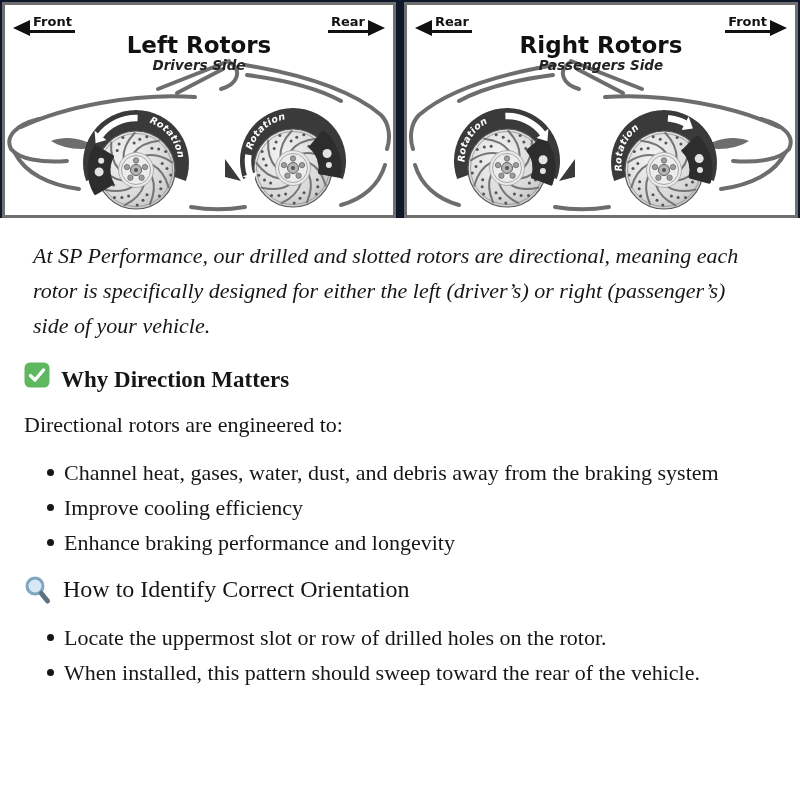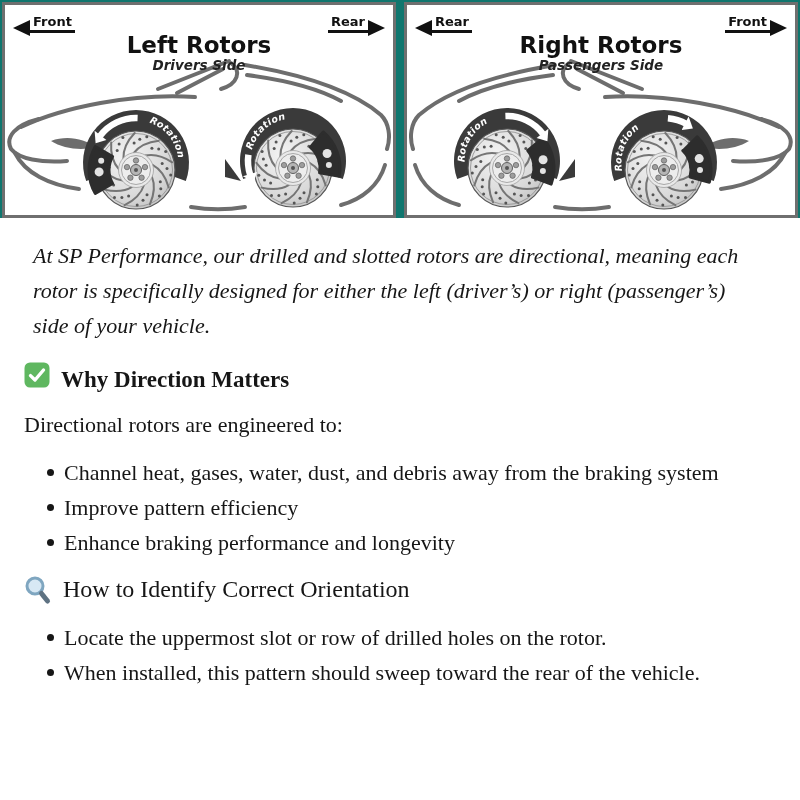--- a/index.html
+++ b/index.html
@@ -1,19 +1,19 @@
 <!DOCTYPE html>
 <html><head>
 <meta charset="utf-8">
 <style>
   html,body{margin:0;padding:0;background:#fff;}
   body{width:800px;height:800px;overflow:hidden;color:#161616;}
 
   
-  .diagram{display:flex;gap:8px;padding:2px 0 0 2px;background:#0f766e;}
+  .diagram{display:flex;gap:8px;padding:2px 0 0 2px;background:#0f172a;}
   .panel{position:relative;width:394px;height:216px;border:3px solid #6f6f6f;
          box-sizing:border-box;background:#fff;overflow:hidden;}
   .panel-header{position:relative;text-align:center;padding-top:5px;height:44px;z-index:2;}
   .panel-title{font-family:"DejaVu Sans",sans-serif;font-weight:700;font-size:23px;line-height:24px;color:#111;margin-top:23px;}
   .panel-sub{font-family:"DejaVu Sans",sans-serif;font-weight:700;font-style:italic;font-size:13.5px;color:#222;}
   .dir{position:absolute;top:9px;display:flex;align-items:flex-start;}
   .dir-left{left:8px;}
   .dir-right{right:8px;}
   .dir-text{font-family:"DejaVu Sans",sans-serif;font-weight:700;font-size:13px;color:#111;
             border-bottom:3px solid #111;padding:0 3px 1px;}
@@ -350,21 +350,21 @@
         <path d="M6.5 13.6 L11 18 L19.5 8" stroke="#fff" stroke-width="3.4" fill="none" stroke-linecap="round" stroke-linejoin="round"></path>
       </svg>
     </span>
     <span>Why Direction Matters</span>
   </div>
 
   <p class="lead">Directional rotors are engineered to:</p>
 
   <ul>
     <li>Channel heat, gases, water, dust, and debris away from the braking system</li>
-    <li>Improve pattern efficiency</li>
+    <li>Improve cooling efficiency</li>
     <li>Enhance braking performance and longevity</li>
   </ul>
 
   <div class="h3row">
     <span class="icon">
       <svg width="28" height="30" viewBox="0 0 28 30">
         <circle cx="11" cy="11" r="8" fill="#d7e8f4" stroke="#7fa6c0" stroke-width="3"></circle>
         <line x1="17.5" y1="18.5" x2="23.5" y2="26" stroke="#5e7282" stroke-width="5" stroke-linecap="round"></line>
       </svg>
     </span>

